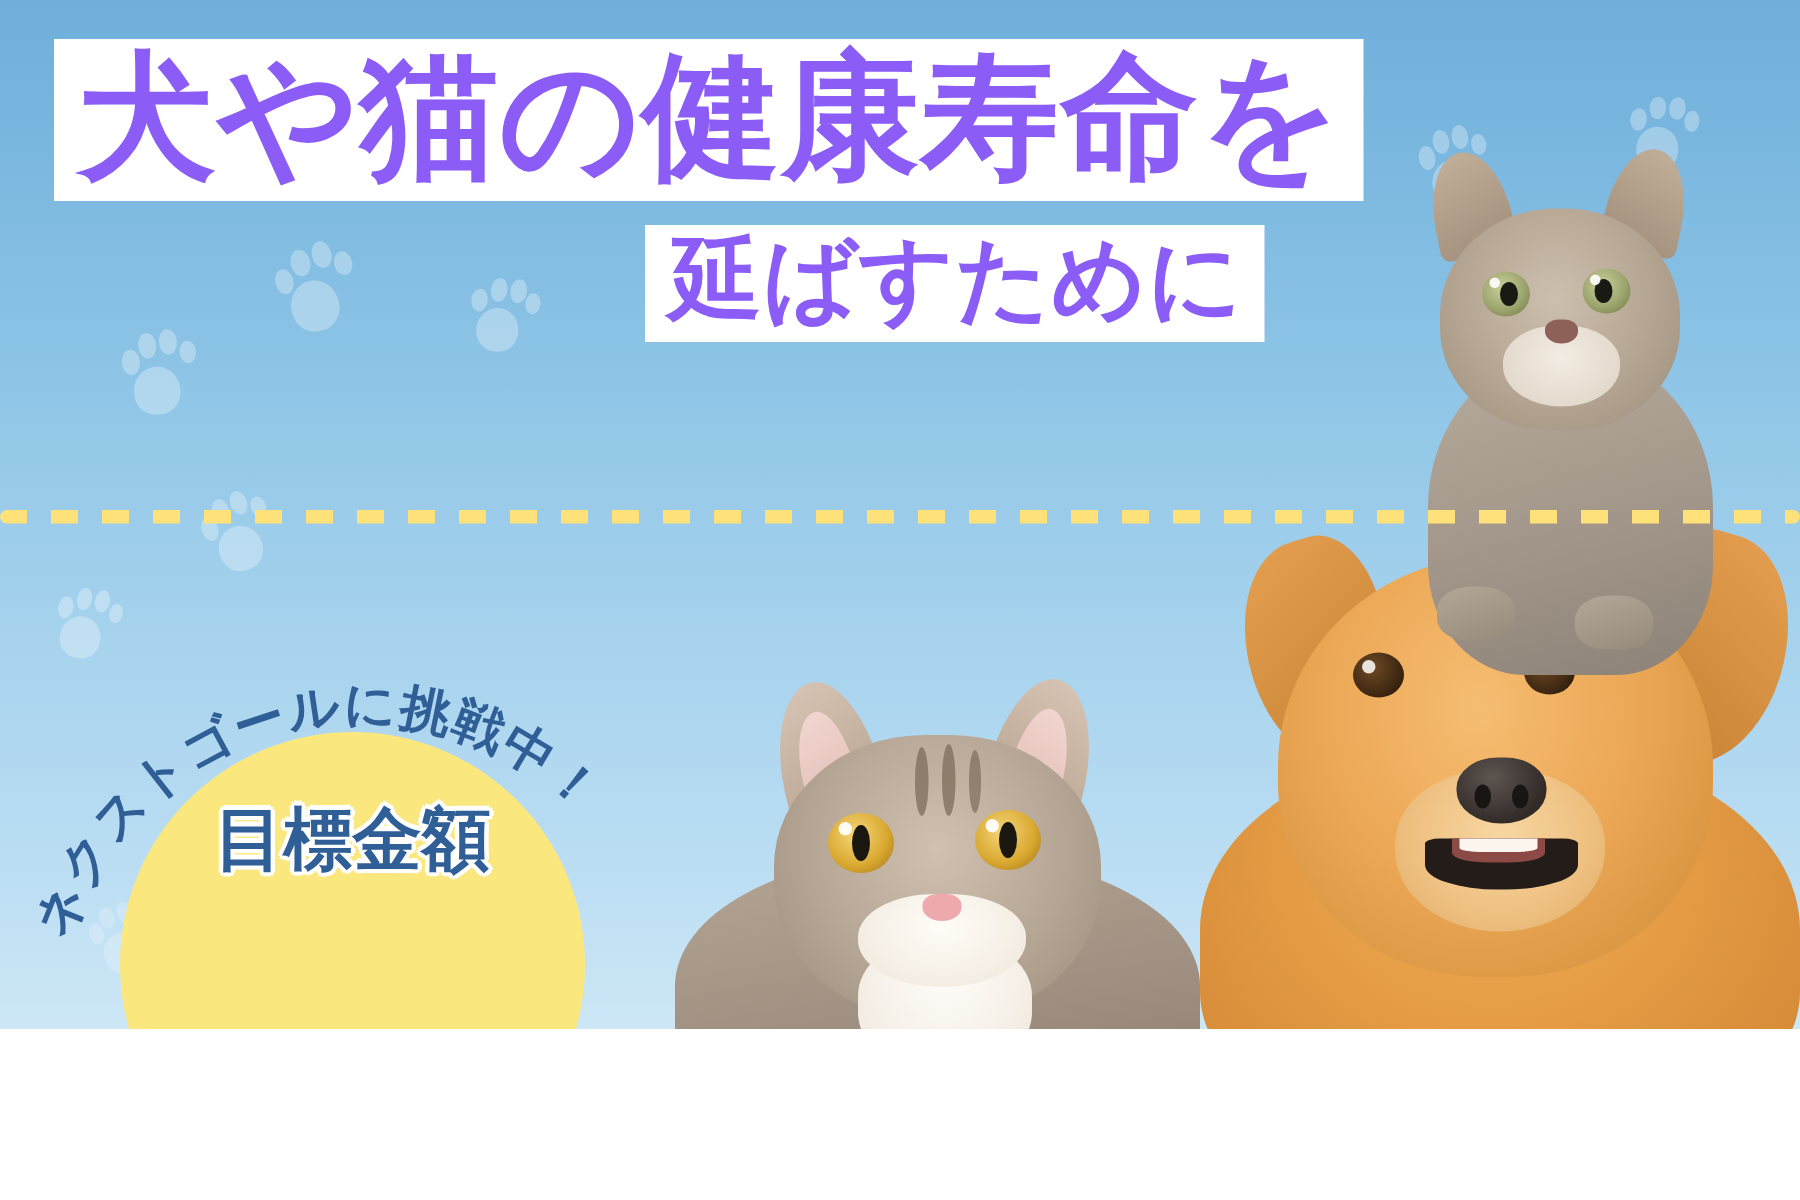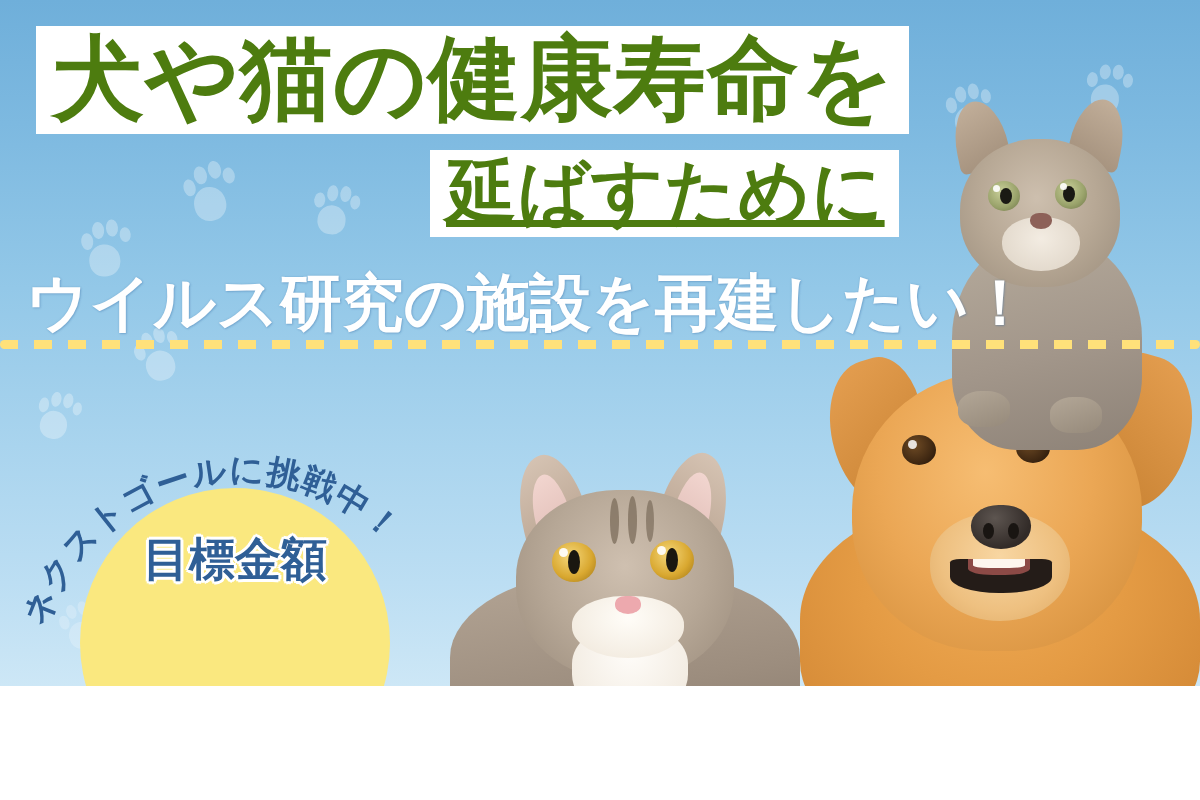--- a/index.html
+++ b/index.html
@@ -42,31 +42,31 @@
 
   
   .title-band {
     position:absolute;
     background:#ffffff;
     display:flex;
     align-items:center;
     white-space:nowrap;
   }
   .title-band span {
-    color:#4d7c0f;
+    color:#8b5cf6;
     font-weight:700;
     letter-spacing:.01em;
     line-height:1;
   }
 
   #title-line-1 { left:36px; top:26px; padding:6px 14px 10px 16px; }
   #title-line-1 span { font-size:92px; }
 
   #title-line-2 { left:430px; top:150px; padding:6px 14px 10px 16px; }
-  #title-line-2 span { font-size:71px;text-decoration:underline; }
+  #title-line-2 span { font-size:62px; }
 
   
   #subtitle {
     position:absolute;
     left:26px; top:272px;
     white-space:nowrap;
   }
   #subtitle span {
     font-size:62px;
     font-weight:700;
@@ -371,23 +371,20 @@
     </div>
 
     <div class="title-band" id="title-line-1">
       <span>犬や猫の健康寿命を</span>
     </div>
 
     <div class="title-band" id="title-line-2">
       <span>延ばすために</span>
     </div>
 
-    <div id="subtitle">
-      <span>ウイルス研究の施設を再建したい！</span>
-    </div>
 
     <div id="dashed-divider"></div>
 
 
     <div id="goal-circle"></div>
     <div id="goal-text-block">
       <div class="goal-line" id="goal-label">目標金額</div>
     </div>
 
     <svg id="arc-text" viewBox="0 0 430 240">

